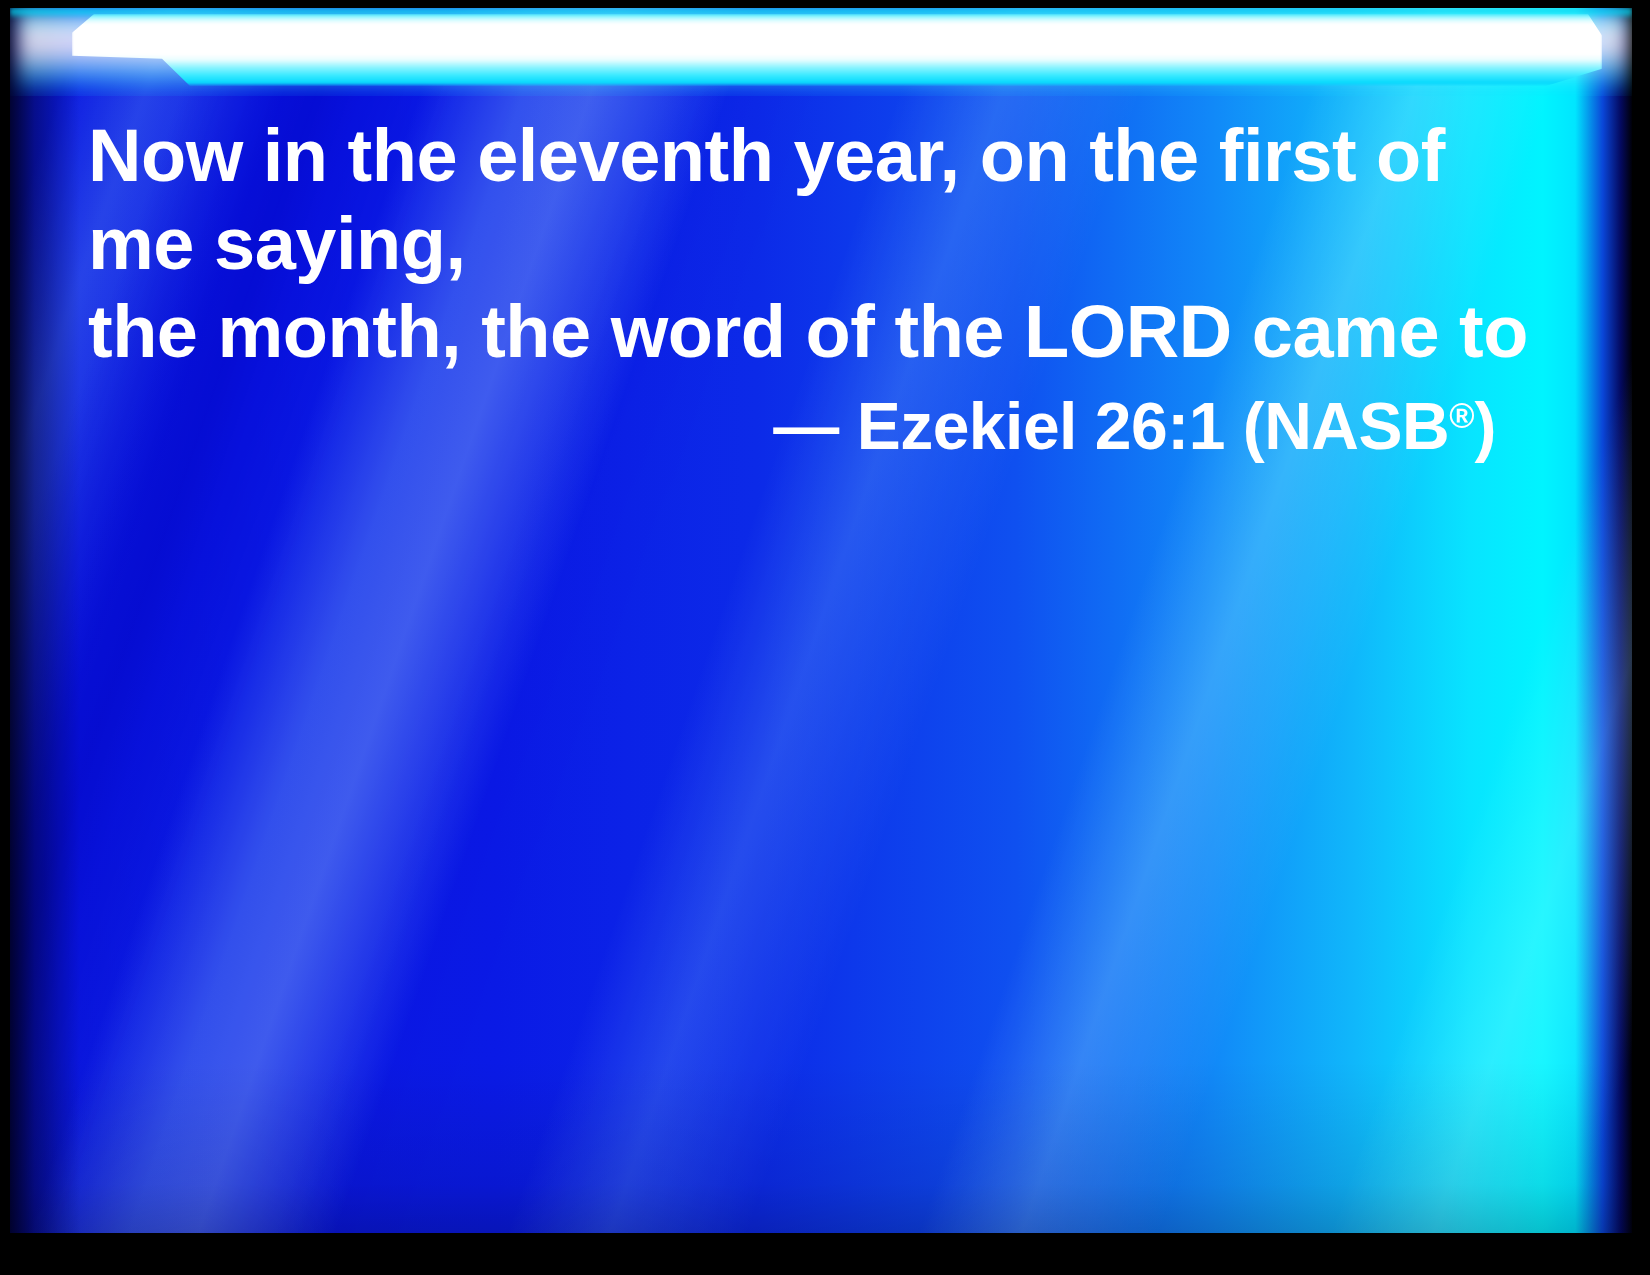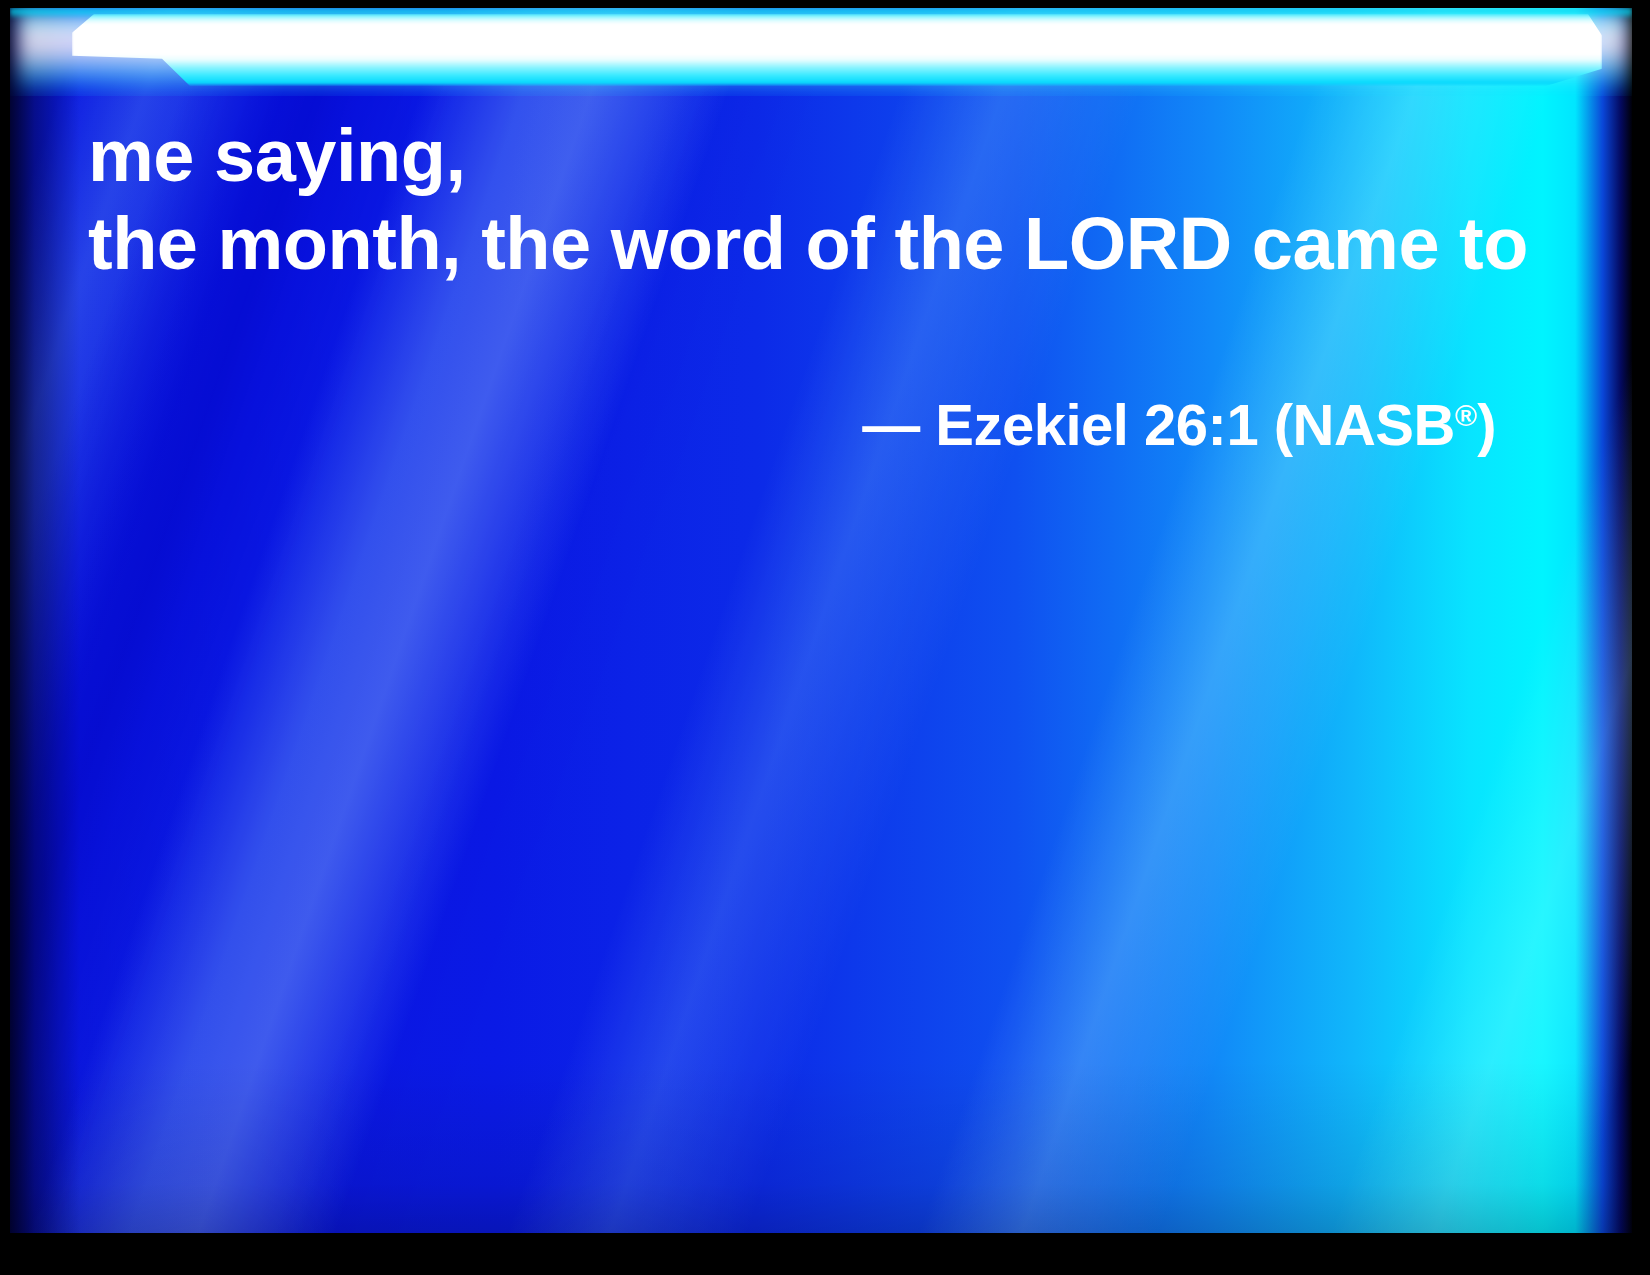--- a/index.html
+++ b/index.html
@@ -236,21 +236,21 @@
 
   .attribution {
     position: absolute;
     left: 88px;
     top: 376px;
     width: 1408px;
     text-align: right;
     color: #ffffff;
     font-family: "Liberation Sans", sans-serif;
     font-weight: bold;
-    font-size: 58px;
+    font-size: 66px;
     line-height: 80px;
     letter-spacing: -0.5px;
     white-space: nowrap;
   }
   .attribution .reg {
     font-size: 0.52em;
     vertical-align: 0.62em;
     letter-spacing: 0;
   }
 </style>
@@ -269,20 +269,21 @@
 
   <div class="header-glow">
     <div class="band-halo"></div>
     <div class="band-core"></div>
     <div class="band-topline"></div>
   </div>
 
   <div class="text-layer">
 
     <div class="verse-block">
+      <div class="verse-line">Now in the eleventh year, on the first of</div>
       <div class="verse-line">me saying,</div>
       <div class="verse-line">the month, the word of the LORD came to</div>
     </div>
 
     <div class="attribution"><span>—</span><span>&nbsp;</span><span>Ezekiel 26:1</span><span>&nbsp;</span><span>(NASB</span><span class="reg">®</span><span>)</span></div>
 
   </div>
 
   <div class="frame-border frame-top"></div>
   <div class="frame-border frame-bottom"></div>

